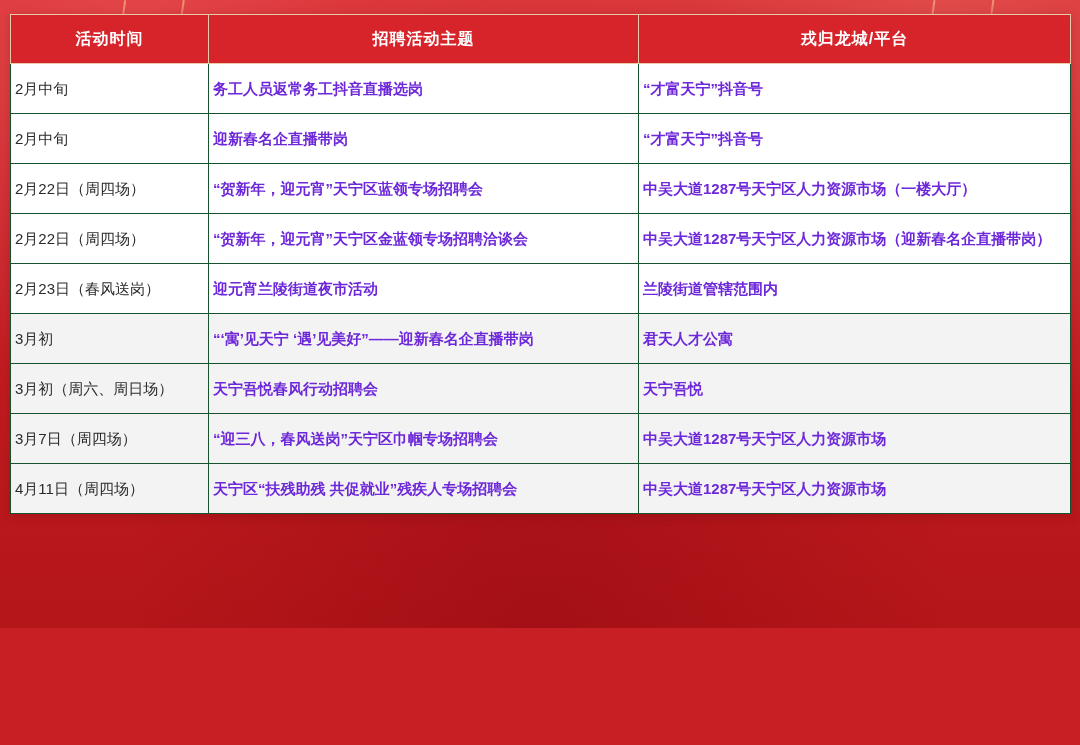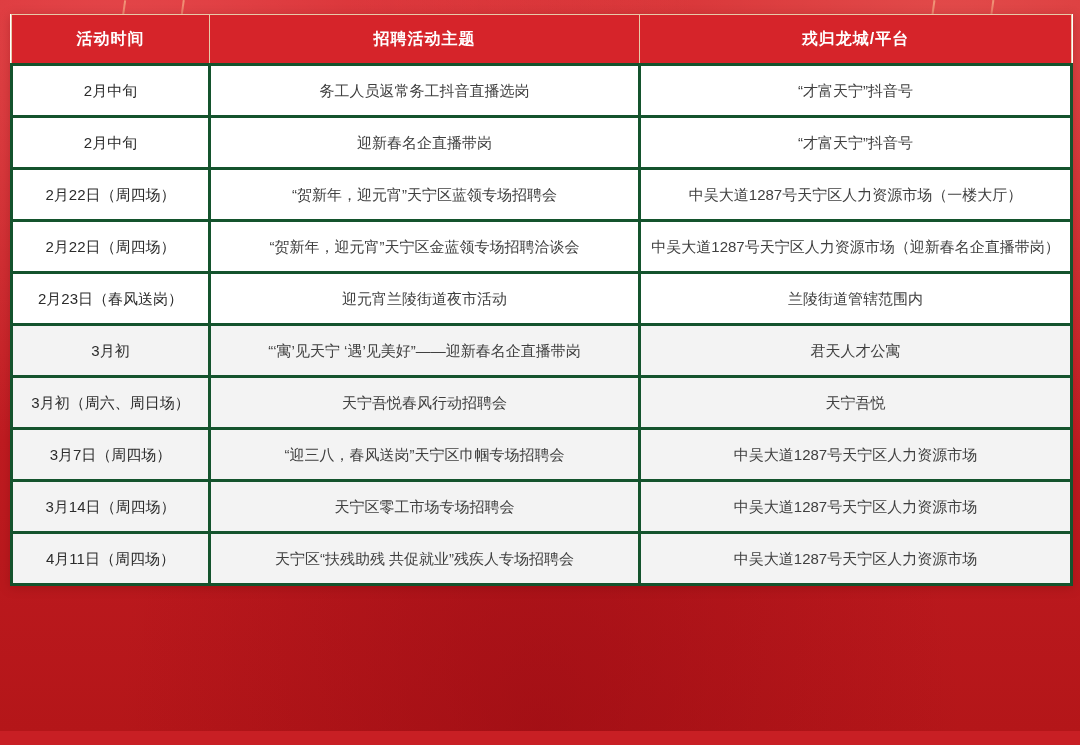--- a/index.html
+++ b/index.html
@@ -9,21 +9,21 @@
   body {
     width: 1080px;
     height: 745px;
     background: #c81f24;
     font-family: "Liberation Sans", sans-serif;
     overflow: hidden;
   }
   .poster {
     position: relative;
     width: 1080px;
-    height: 731px;
+    height: 628px;
     background:
       radial-gradient(ellipse at 12% 6%, rgba(255,120,120,0.45) 0%, rgba(200,31,36,0) 42%),
       radial-gradient(ellipse at 88% 4%, rgba(255,140,130,0.40) 0%, rgba(200,31,36,0) 45%),
       radial-gradient(ellipse at 50% 100%, rgba(150,10,18,0.55) 0%, rgba(200,31,36,0) 55%),
       linear-gradient(180deg, #cf2026 0%, #c01b21 60%, #b41619 100%);
   }
   
   .streak {
     position: absolute;
     top: 0;
@@ -54,36 +54,36 @@
     background: #d6242a;
     color: #ffffff;
     font-size: 16px;
     font-weight: bold;
     height: 46px;
     text-align: center;
     border: 1px solid #e8c9a8;
     letter-spacing: 1px;
   }
   table.sched td {
-    border: 3px solid #14532d;
-    text-align: center;
+    border: 1px solid #14532d;
+    text-align: left;
     vertical-align: middle;
     height: 43px;
-    padding: 3px 10px;
+    padding: 3px 4px;
     font-size: 15px;
     line-height: 1.3;
   }
   td.col-time {
     color: #2b2b2b;
     font-weight: normal;
     font-size: 15px;
   }
   td.col-theme, td.col-place {
-    color: #404040;
-    font-weight: normal;
+    color: #6d28d9;
+    font-weight: bold;
   }
   td.col-theme { font-size: 15.5px; }
   td.col-place { font-size: 15.5px; }
   tr.alt td { background: #f3f3f3; }
   tr.plain td { background: #ffffff; }
   td.small { font-size: 14.2px; }
 </style>
 </head>
 <body>
 
@@ -142,25 +142,20 @@
           <td class="col-time small">3月初（周六、周日场）</td>
           <td class="col-theme">天宁吾悦春风行动招聘会</td>
           <td class="col-place">天宁吾悦</td>
         </tr>
         <tr class="alt">
           <td class="col-time">3月7日（周四场）</td>
           <td class="col-theme">“迎三八，春风送岗”天宁区巾帼专场招聘会</td>
           <td class="col-place">中吴大道1287号天宁区人力资源市场</td>
         </tr>
         <tr class="alt">
-          <td class="col-time">3月14日（周四场）</td>
-          <td class="col-theme">天宁区零工市场专场招聘会</td>
-          <td class="col-place">中吴大道1287号天宁区人力资源市场</td>
-        </tr>
-        <tr class="alt">
           <td class="col-time">4月11日（周四场）</td>
           <td class="col-theme">天宁区“扶残助残 共促就业”残疾人专场招聘会</td>
           <td class="col-place">中吴大道1287号天宁区人力资源市场</td>
         </tr>
 
       </tbody>
     </table>
   </div>
 </div>
 

